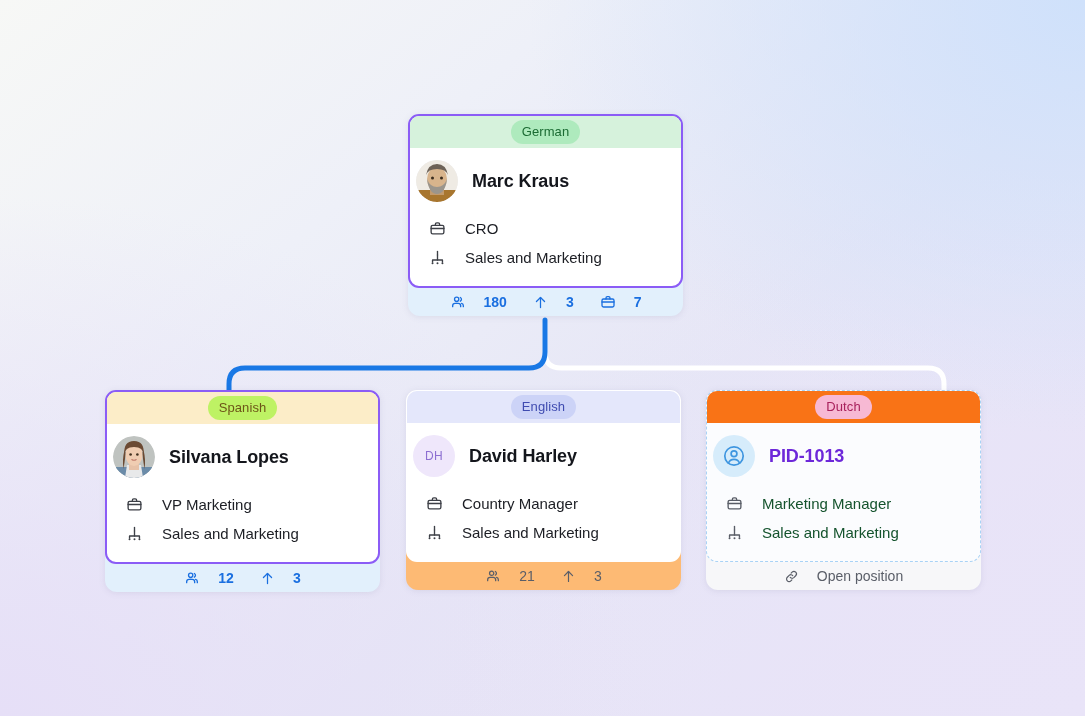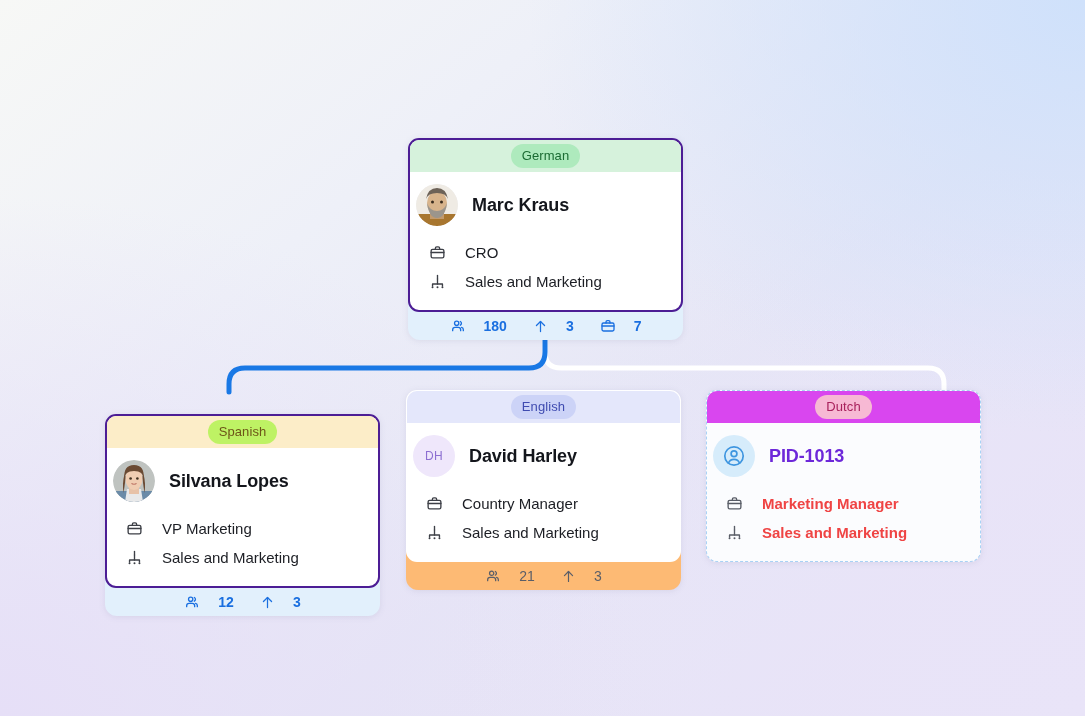--- a/index.html
+++ b/index.html
@@ -48,22 +48,21 @@
 
   .card-body {
     border-radius: 11px;
     overflow: hidden;
     background: #ffffff;
     position: relative;
     z-index: 2;
   }
 
   .card.selected .card-body {
-    border: 2px solid #4c1d95;
-    margin-top: 24px;
+    border: 2px solid #8b5cf6;
   }
   .card.plain .card-body {
     border: 1px solid transparent;
     background: #ffffff;
   }
   .card.open-pos .card-body {
     border: 1.5px dashed #a9d2f5;
     background: #fbfcfe;
   }
 
@@ -136,21 +135,21 @@
     flex: 0 0 18px;
     display: flex; align-items: center; justify-content: center;
     color: #3c3f46;
   }
   .detail-text {
     font-size: 15px;
     color: #1c1e24;
     white-space: nowrap;
   }
   .open-pos .detail-icon { color: #585c66; }
-  .open-pos .detail-text { color: #ef4444; font-weight: bold; }
+  .open-pos .detail-text { color: #14532d; }
 
   
   .card-foot {
     position: absolute;
     left: 0;
     bottom: -28px;
     width: 100%;
     height: 40px;
     padding-top: 12px;
     border-radius: 0 0 12px 12px;
@@ -410,23 +409,32 @@
               <circle cx="19" cy="20" r="1.4" fill="currentColor" stroke="none"></circle>
             </svg>
           </span>
           <span class="detail-text">Sales and Marketing</span>
         </div>
       </div>
     </div>
   </div>
 
   <div class="card open-pos" id="card-nl">
+    <div class="card-foot foot-open">
+      <span class="stat">
+        <svg width="15" height="15" viewBox="0 0 24 24" fill="none" stroke="currentColor" stroke-width="1.9" stroke-linecap="round" stroke-linejoin="round">
+          <path d="M10 13.5a4 4 0 0 0 5.7.3l3-3a4 4 0 1 0-5.7-5.7l-1.6 1.6"></path>
+          <path d="M14 10.5a4 4 0 0 0-5.7-.3l-3 3a4 4 0 1 0 5.7 5.7l1.6-1.6"></path>
+        </svg>
+        <span>Open position</span>
+      </span>
+    </div>
 
     <div class="card-body">
-      <div class="lang-strip" style="background:#d946ef">
+      <div class="lang-strip" style="background:#f97316">
         <span class="lang-pill" style="background:#f7b9d4;color:#a8215c">Dutch</span>
       </div>
 
       <div class="person-row">
         <div class="avatar openicon">
           <svg width="24" height="24" viewBox="0 0 24 24" fill="none" stroke="#3f96e0" stroke-width="1.7" stroke-linecap="round" stroke-linejoin="round">
             <circle cx="12" cy="12" r="9.2"></circle>
             <circle cx="12" cy="9.8" r="2.9"></circle>
             <path d="M6.4 19.2a6 6 0 0 1 11.2 0"></path>
           </svg>

